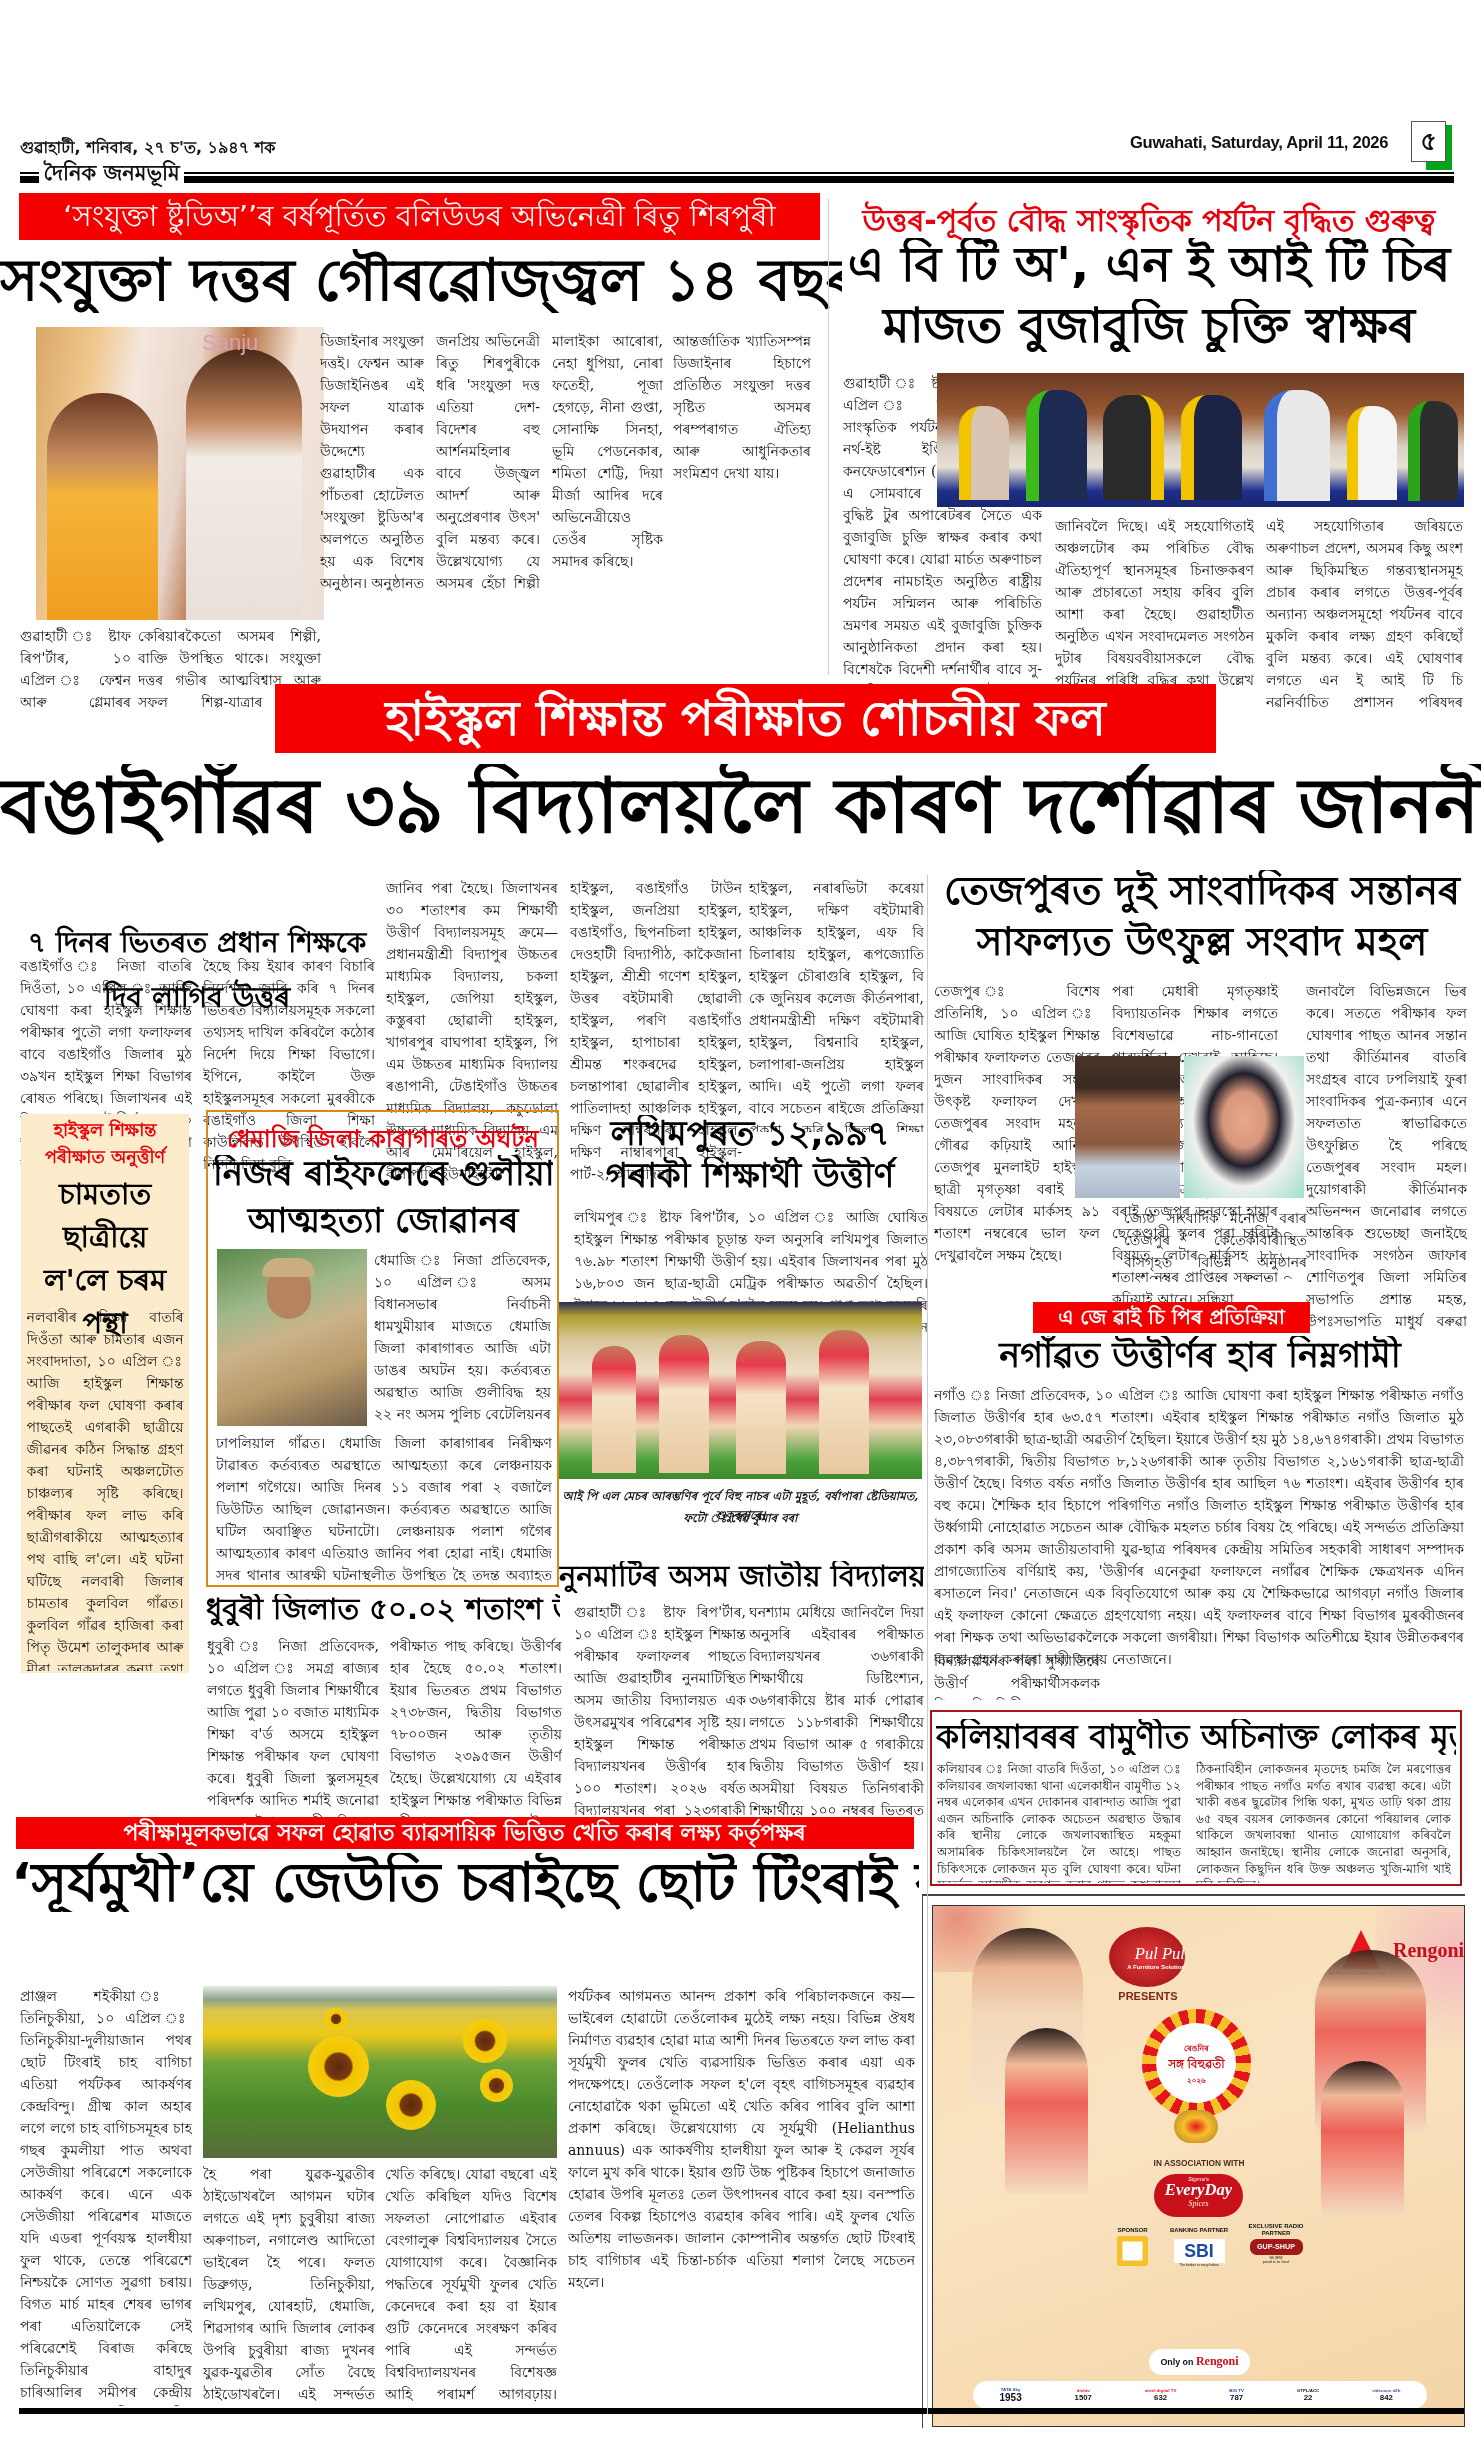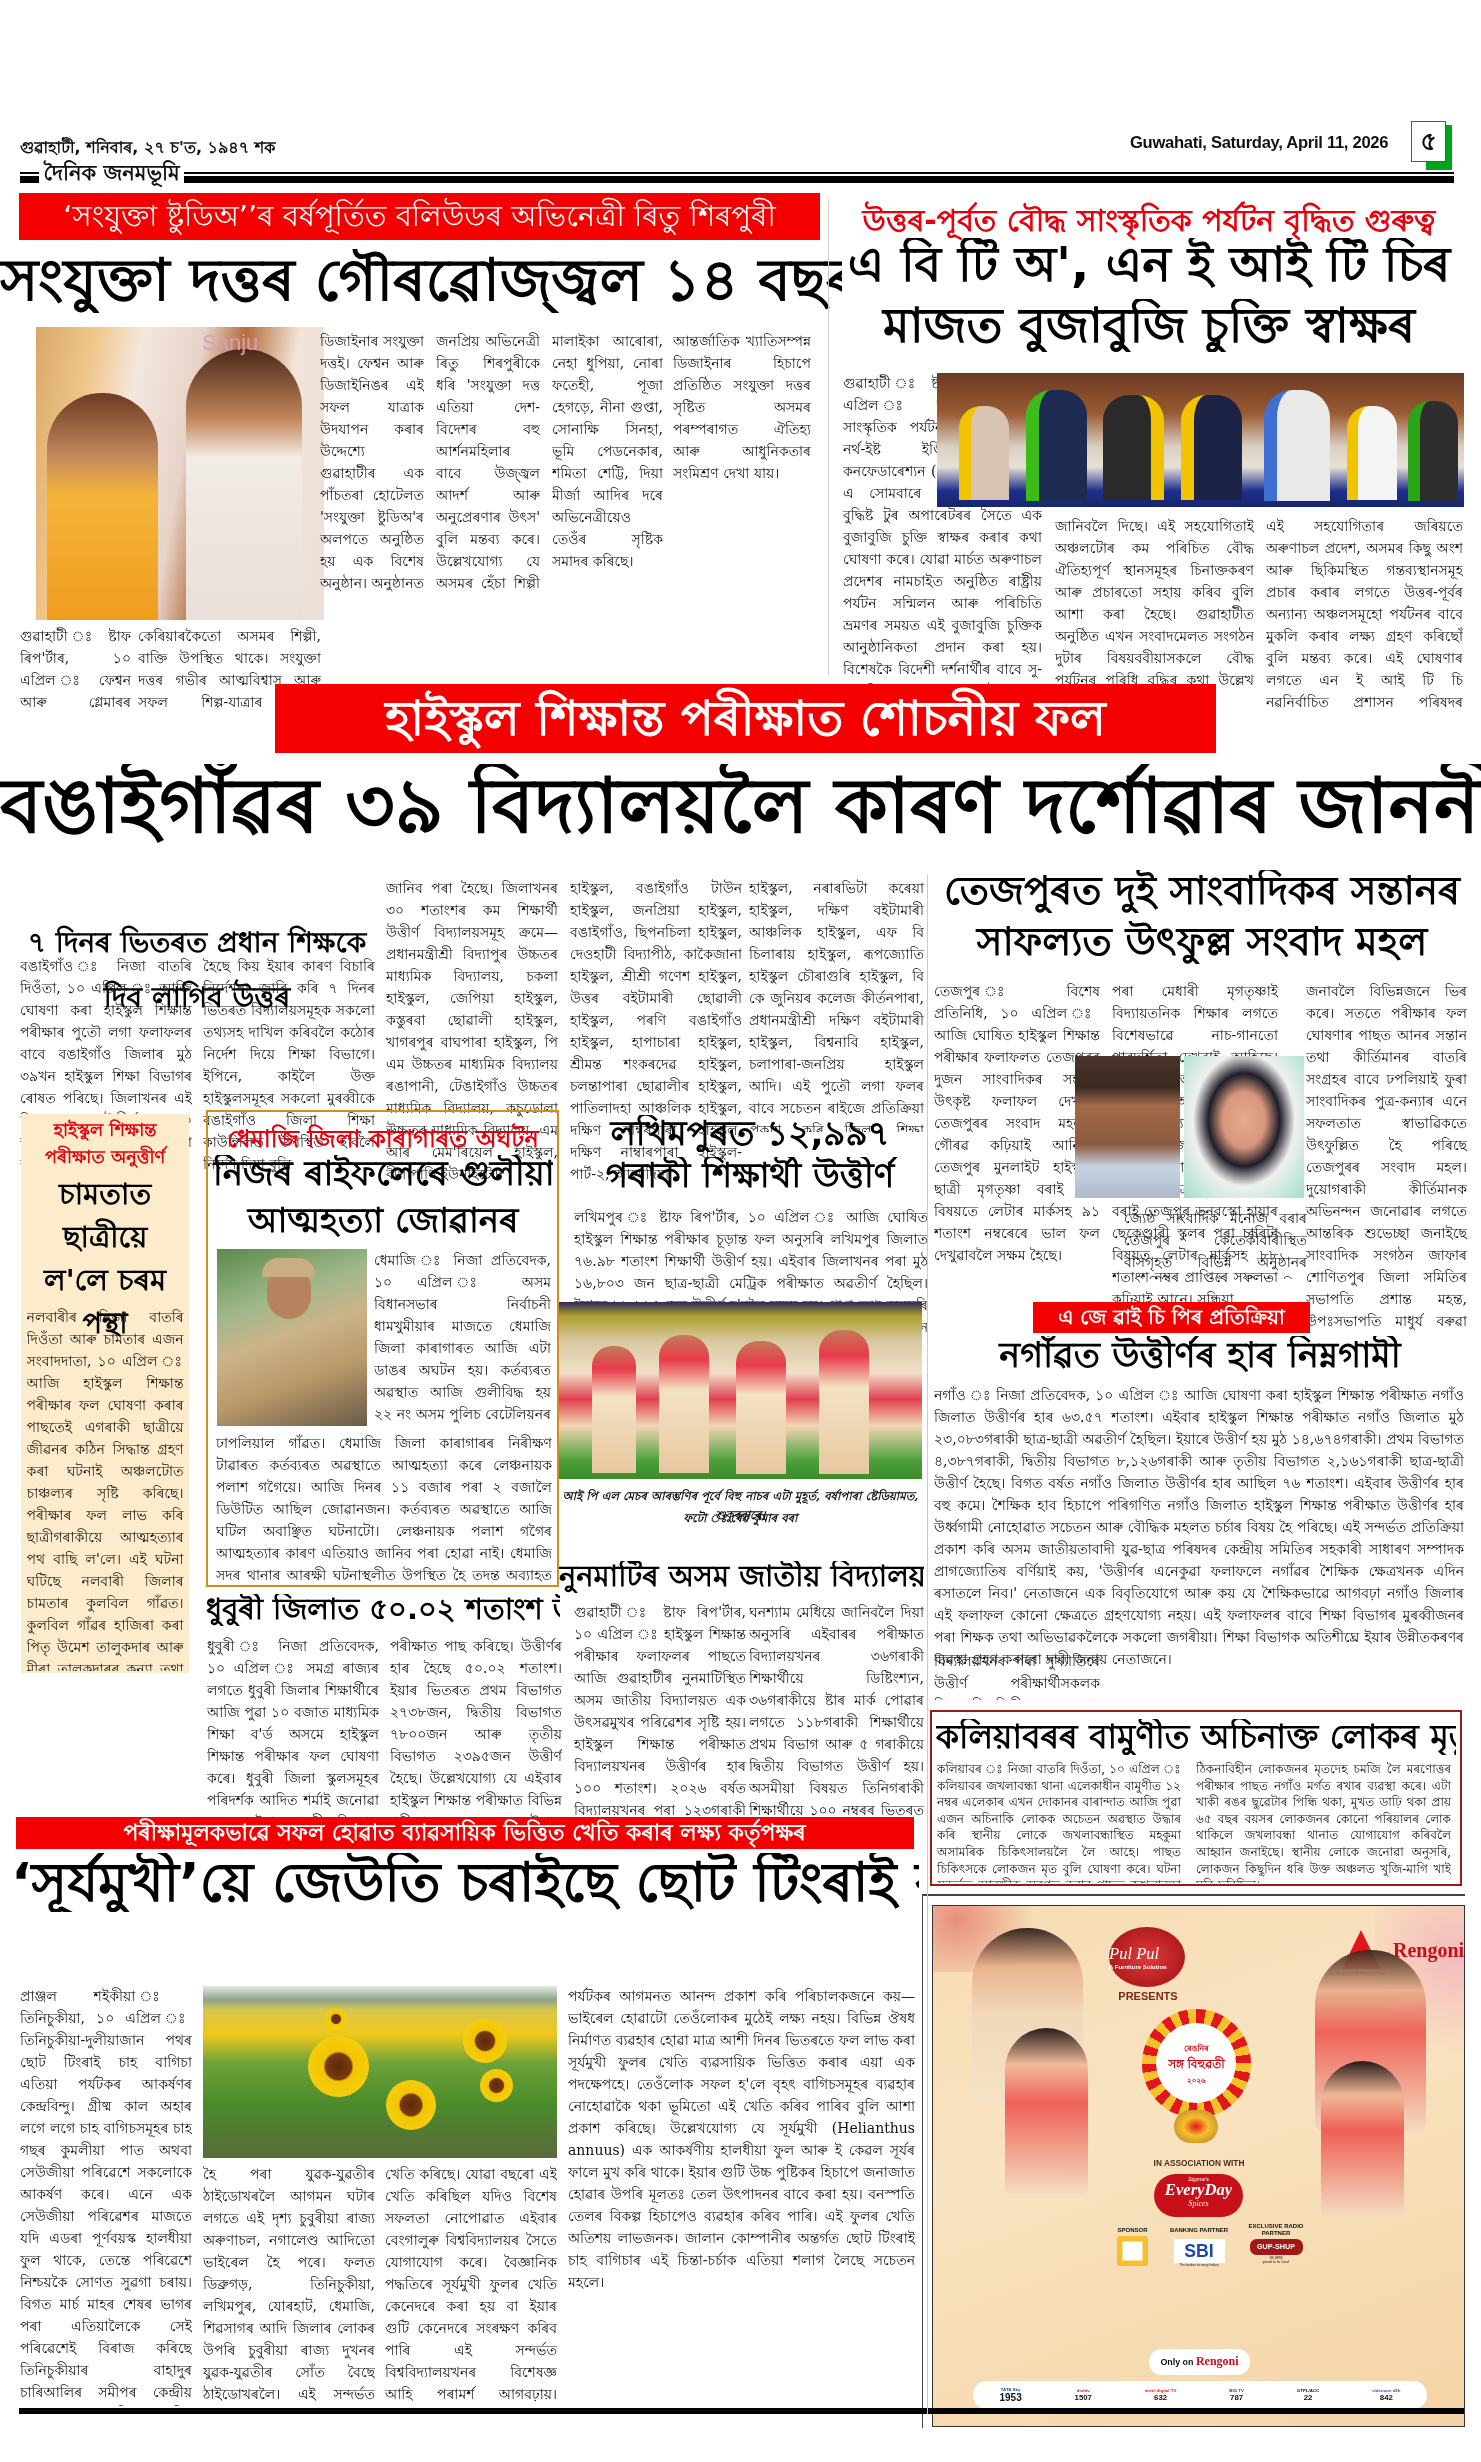--- a/index.html
+++ b/index.html
@@ -133,21 +133,21 @@
 <div class="abs body-text" style="left:203px;top:2163px;width:172px;height:243px;">হৈ পৰা যুৱক-যুৱতীৰ ঠাইডোখৰলৈ আগমন ঘটাৰ লগতে এই দৃশ্য চুবুৰীয়া ৰাজ্য অৰুণাচল, নগালেণ্ড আদিতো ভাইৰেল হৈ পৰে। ফলত ডিব্ৰুগড়, তিনিচুকীয়া, লখিমপুৰ, যোৰহাট, ধেমাজি, শিৱসাগৰ আদি জিলাৰ লোকৰ উপৰি চুবুৰীয়া ৰাজ্য দুখনৰ যুৱক-যুৱতীৰ সোঁত বৈছে ঠাইডোখৰলৈ। এই সন্দৰ্ভত বাগিচাখনৰ পৰিচালকগৰাকীয়ে জানিবলৈ দিয়া অনুসৰি এইবাৰ তেওঁলোকে পৰীক্ষামূলকভাৱে এই</div>
 <div class="abs body-text" style="left:385px;top:2163px;width:172px;height:243px;">খেতি কৰিছে। যোৱা বছৰো এই খেতি কৰিছিল যদিও বিশেষ সফলতা নোপোৱাত এইবাৰ বেংগালুৰু বিশ্ববিদ্যালয়ৰ সৈতে যোগাযোগ কৰে। বৈজ্ঞানিক পদ্ধতিৰে সূৰ্যমুখী ফুলৰ খেতি কেনেদৰে কৰা হয় বা ইয়াৰ গুটি কেনেদৰে সংৰক্ষণ কৰিব পাৰি এই সন্দৰ্ভত বিশ্ববিদ্যালয়খনৰ বিশেষজ্ঞ আহি পৰামৰ্শ আগবঢ়ায়। পৰৱৰ্তী সময়ত বাগিচাৰ মাজভাগতে খালী হৈ থকা মাটিত খেতি কৰি সফল হ'বলৈ সক্ষম হৈছে।</div>
 <div class="abs body-text" style="left:568px;top:1985px;width:347px;height:421px;">পৰ্যটকৰ আগমনত আনন্দ প্ৰকাশ কৰি পৰিচালকজনে কয়— ভাইৰেল হোৱাটো তেওঁলোকৰ মুঠেই লক্ষ্য নহয়। বিভিন্ন ঔষধ নিৰ্মাণত ব্যৱহাৰ হোৱা মাত্ৰ আশী দিনৰ ভিতৰতে ফল লাভ কৰা সূৰ্যমুখী ফুলৰ খেতি ব্যৱসায়িক ভিত্তিত কৰাৰ এয়া এক পদক্ষেপহে। তেওঁলোক সফল হ'লে বৃহৎ বাগিচসমূহৰ ব্যৱহাৰ নোহোৱাকৈ থকা ভূমিতো এই খেতি কৰিব পাৰিব বুলি আশা প্ৰকাশ কৰিছে। উল্লেখযোগ্য যে সূৰ্যমুখী (Helianthus annuus) এক আকৰ্ষণীয় হালধীয়া ফুল আৰু ই কেৱল সূৰ্যৰ ফালে মুখ কৰি থাকে। ইয়াৰ গুটি উচ্চ পুষ্টিকৰ হিচাপে জনাজাত হোৱাৰ উপৰি মূলতঃ তেল উৎপাদনৰ বাবে কৰা হয়। বনস্পতি তেলৰ বিকল্প হিচাপেও ব্যৱহাৰ কৰিব পাৰি। এই ফুলৰ খেতি অতিশয় লাভজনক। জালান কোম্পানীৰ অন্তৰ্গত ছোট টিংৰাই চাহ বাগিচাৰ এই চিন্তা-চৰ্চাক এতিয়া শলাগ লৈছে সচেতন মহলে।</div>
 
 <div class="abs" style="left:922px;top:1894px;width:543px;height:534px;border-top:2.2px solid #444;border-left:1.7px solid #444;"></div>
 <div class="abs" style="left:932px;top:1905px;width:533px;height:522px;background:linear-gradient(160deg,#f6dcb4 0%,#f9e3c0 40%,#f4d4a6 100%);border:1.1px solid #333;overflow:hidden;font-family:'Liberation Sans',sans-serif;">
 
   <div style="position:absolute;left:0;top:0;width:122px;height:66px;background:radial-gradient(circle at 20% 20%,rgba(220,80,80,0.55),rgba(220,80,80,0) 70%);"></div>
   <div style="position:absolute;right:0;top:0;width:89px;height:166px;background:radial-gradient(circle at 90% 30%,rgba(240,160,190,0.6),rgba(240,160,190,0) 70%);"></div>
 
-  <div style="position:absolute;left:176px;top:21px;width:76px;height:60px;border-radius:50%;background:radial-gradient(#e43a3a,#9a0e12);color:#fff;text-align:left;">
+  <div style="position:absolute;left:176px;top:21px;width:76px;height:60px;border-radius:50%;background:radial-gradient(#e43a3a,#9a0e12);color:#fff;text-align:right;">
     <div style="font-family:'Liberation Serif',serif;font-style:italic;font-size:16.6px;margin-top:16.6px;">Pul Pul</div>
     <div style="font-size:6px;font-weight:bold;">A Furniture Solution</div>
   </div>
   <div style="position:absolute;left:176px;top:84px;width:78px;text-align:center;font-size:11px;font-weight:bold;color:#7a2a1a;">PRESENTS</div>
 
   <div style="position:absolute;left:409px;top:24px;width:0;height:0;border-left:19px solid transparent;border-right:19px solid transparent;border-bottom:39px solid #e3161b;"></div>
   <div style="position:absolute;left:396px;top:65px;font-size:3.9px;font-weight:bold;">AN TELEVISION PRODUCTION</div>
   <div style="position:absolute;left:460px;top:33px;font-family:'Liberation Serif',serif;font-weight:bold;font-size:20px;color:#c8101a;">Rengoni</div>
 
   <div style="position:absolute;left:209px;top:103px;width:109px;height:109px;border-radius:50%;background:repeating-conic-gradient(#e3161b 0 10deg,#f6c02a 10deg 20deg);">

